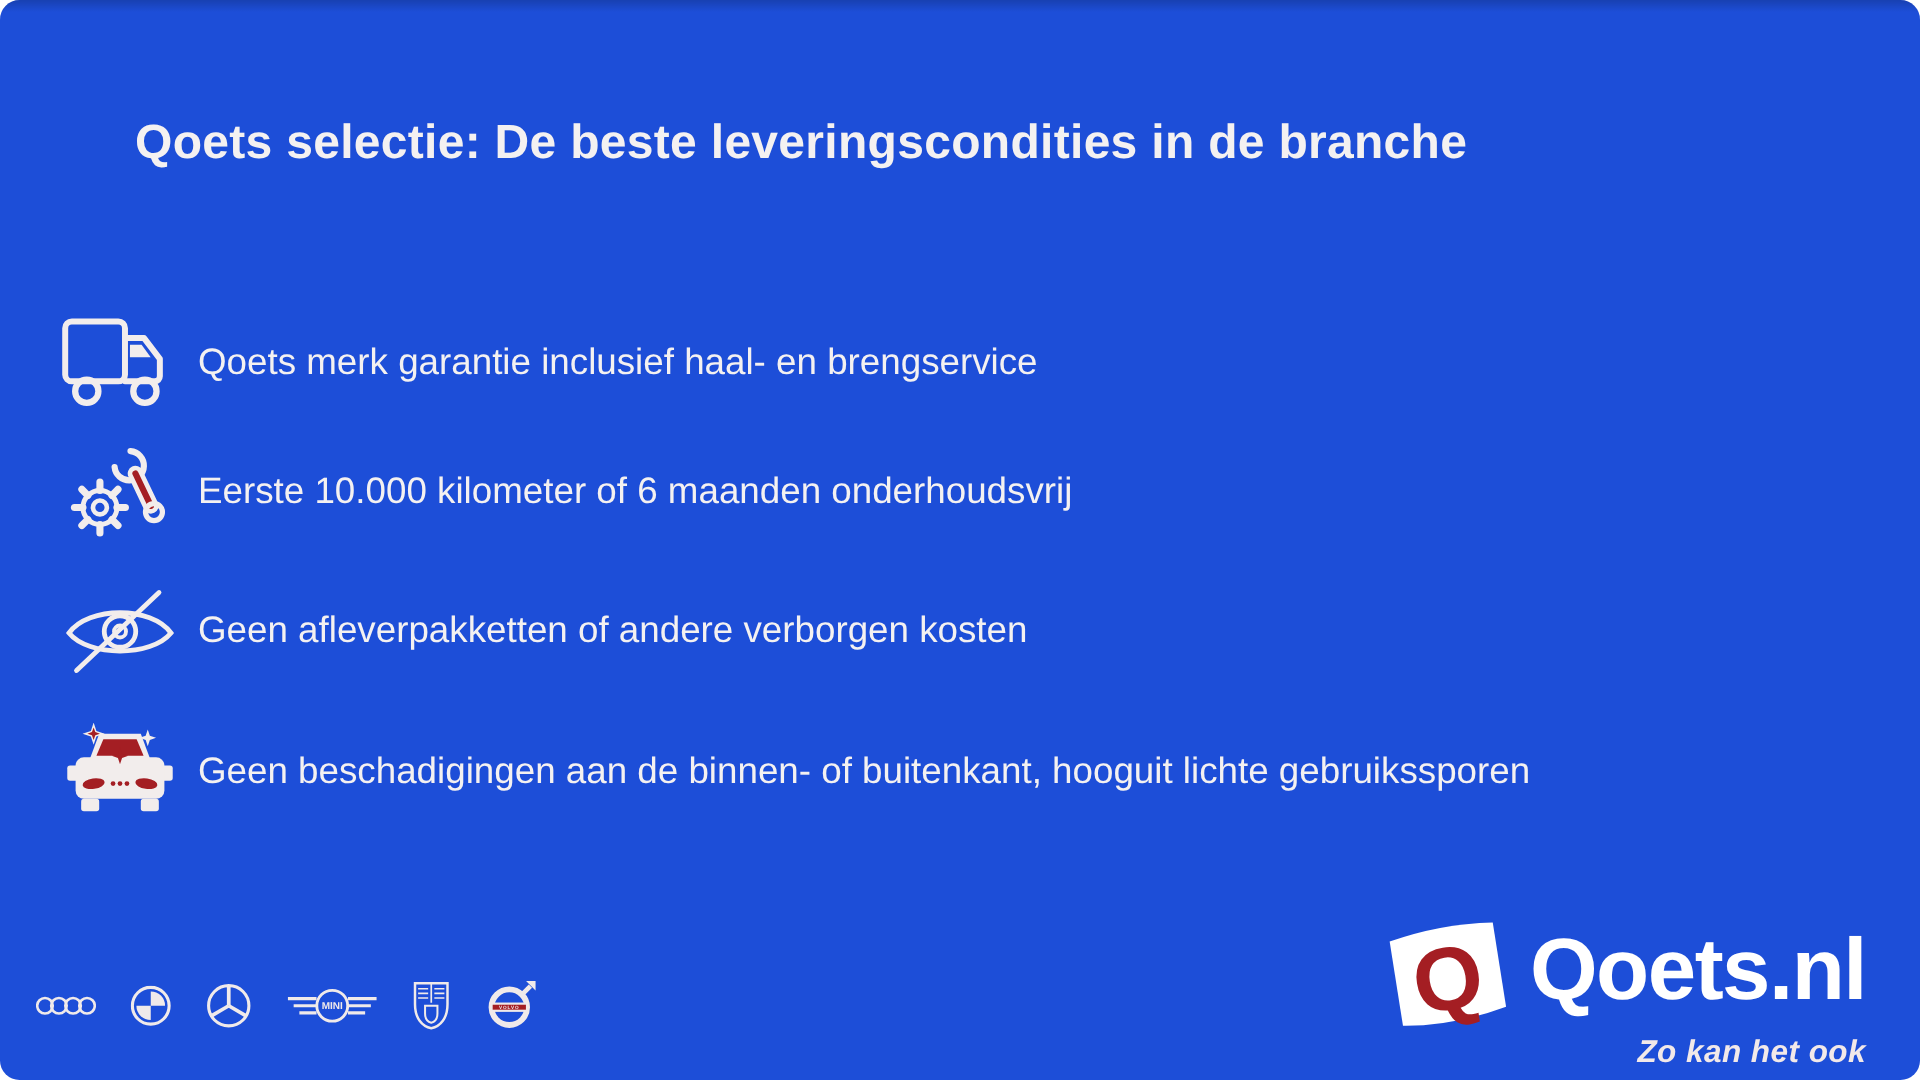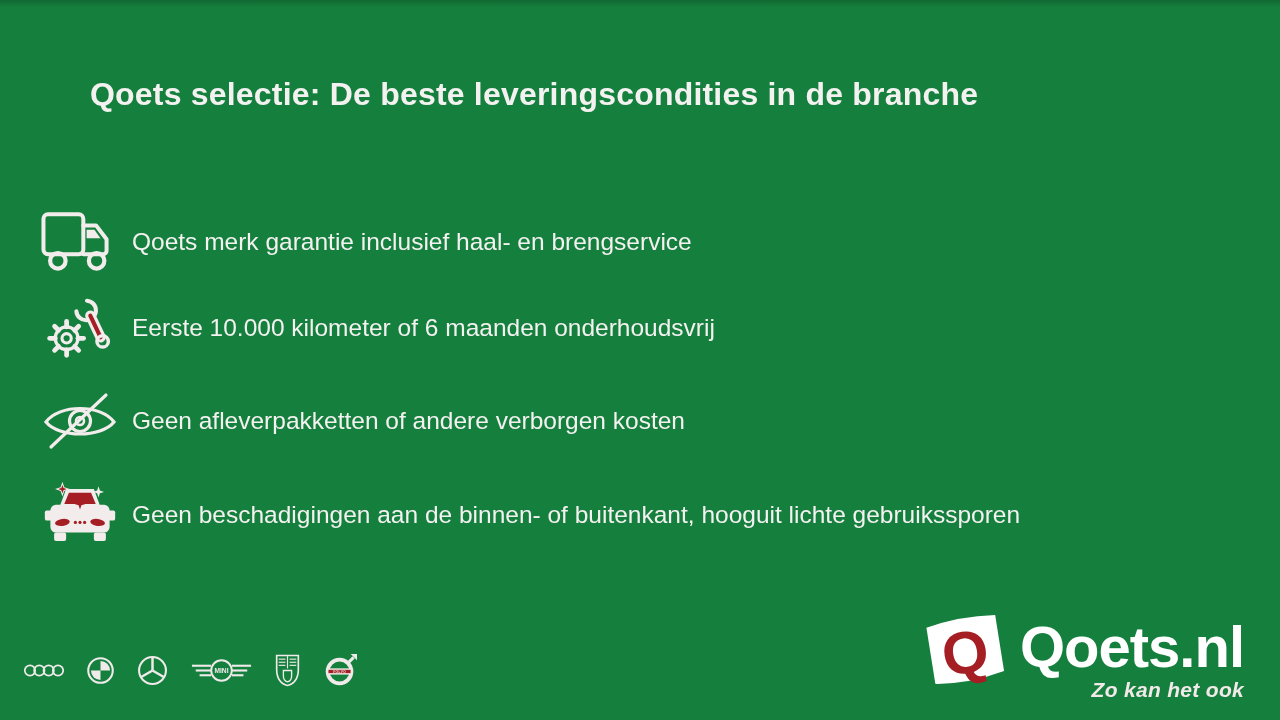--- a/index.html
+++ b/index.html
@@ -3,22 +3,23 @@
 <meta charset="utf-8">
 <style>
   * { margin: 0; padding: 0; box-sizing: border-box; }
   html, body { width: 1280px; height: 720px; overflow: hidden; }
   body { font-family: "Liberation Sans", sans-serif; }
 
   .slide {
     position: relative;
     width: 1280px;
     height: 720px;
-    background: #15803d;
+    background: #1d4ed8;
     overflow: hidden;
+    border-radius: 13px;
   }
   .top-shade {
     position: absolute; top: 0; left: 0; width: 100%; height: 8px;
     background: linear-gradient(to bottom, rgba(0,0,0,0.18), rgba(0,0,0,0));
     pointer-events: none;
   }
 
   .title {
     position: absolute;
     left: 90px; top: 76px;
@@ -74,21 +75,21 @@
     font-weight: bold;
     color: #FFFFFF;
     letter-spacing: -1px;
     line-height: 1;
   }
   .qoets-tagline {
     font-size: 21px;
     font-style: italic;
     font-weight: bold;
     color: #F2E9E9;
-    margin-top: 2px;
+    margin-top: 14px;
     letter-spacing: 0.3px;
   }
 </style>
 </head>
 <body>
 
 <div class="slide">
   <div class="top-shade"></div>
 
   <h1 class="title">Qoets selectie: De beste leveringscondities in de branche</h1>

